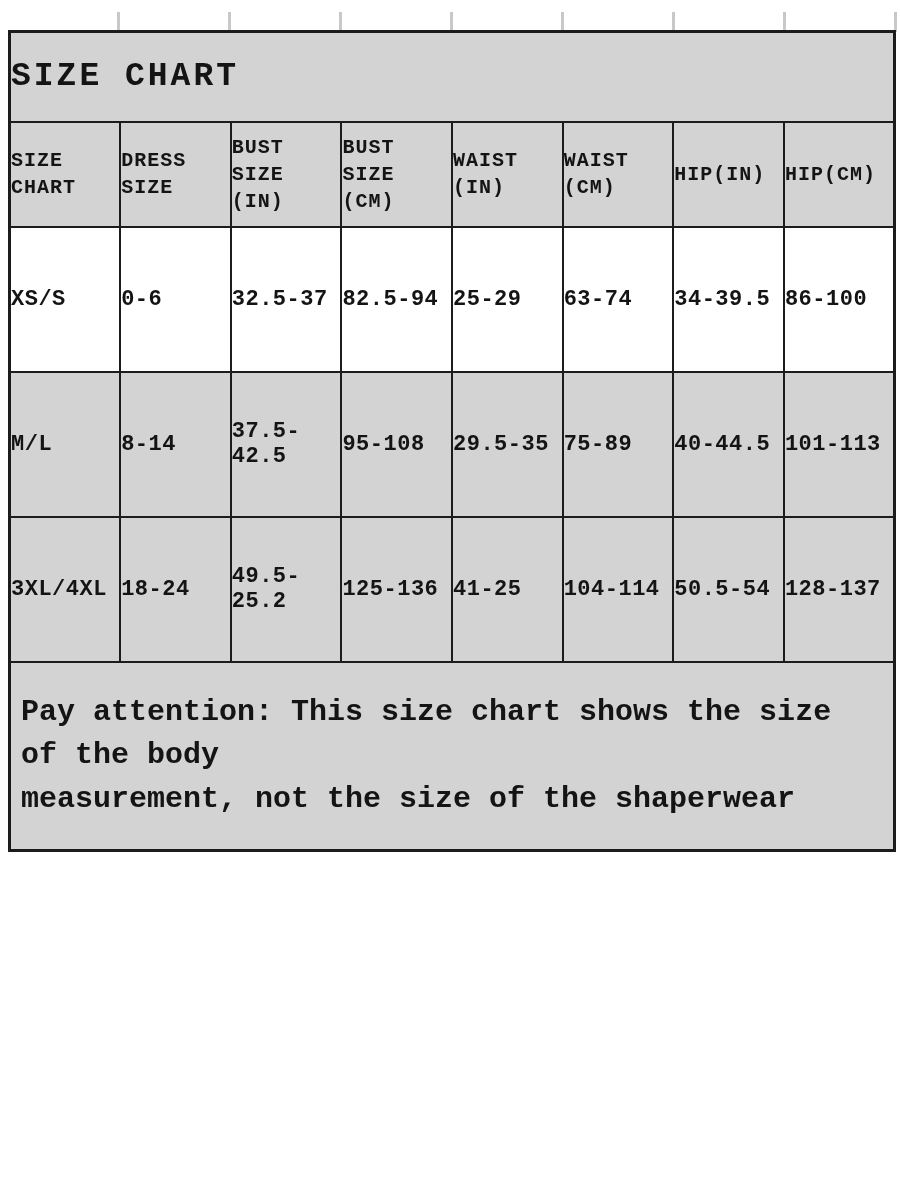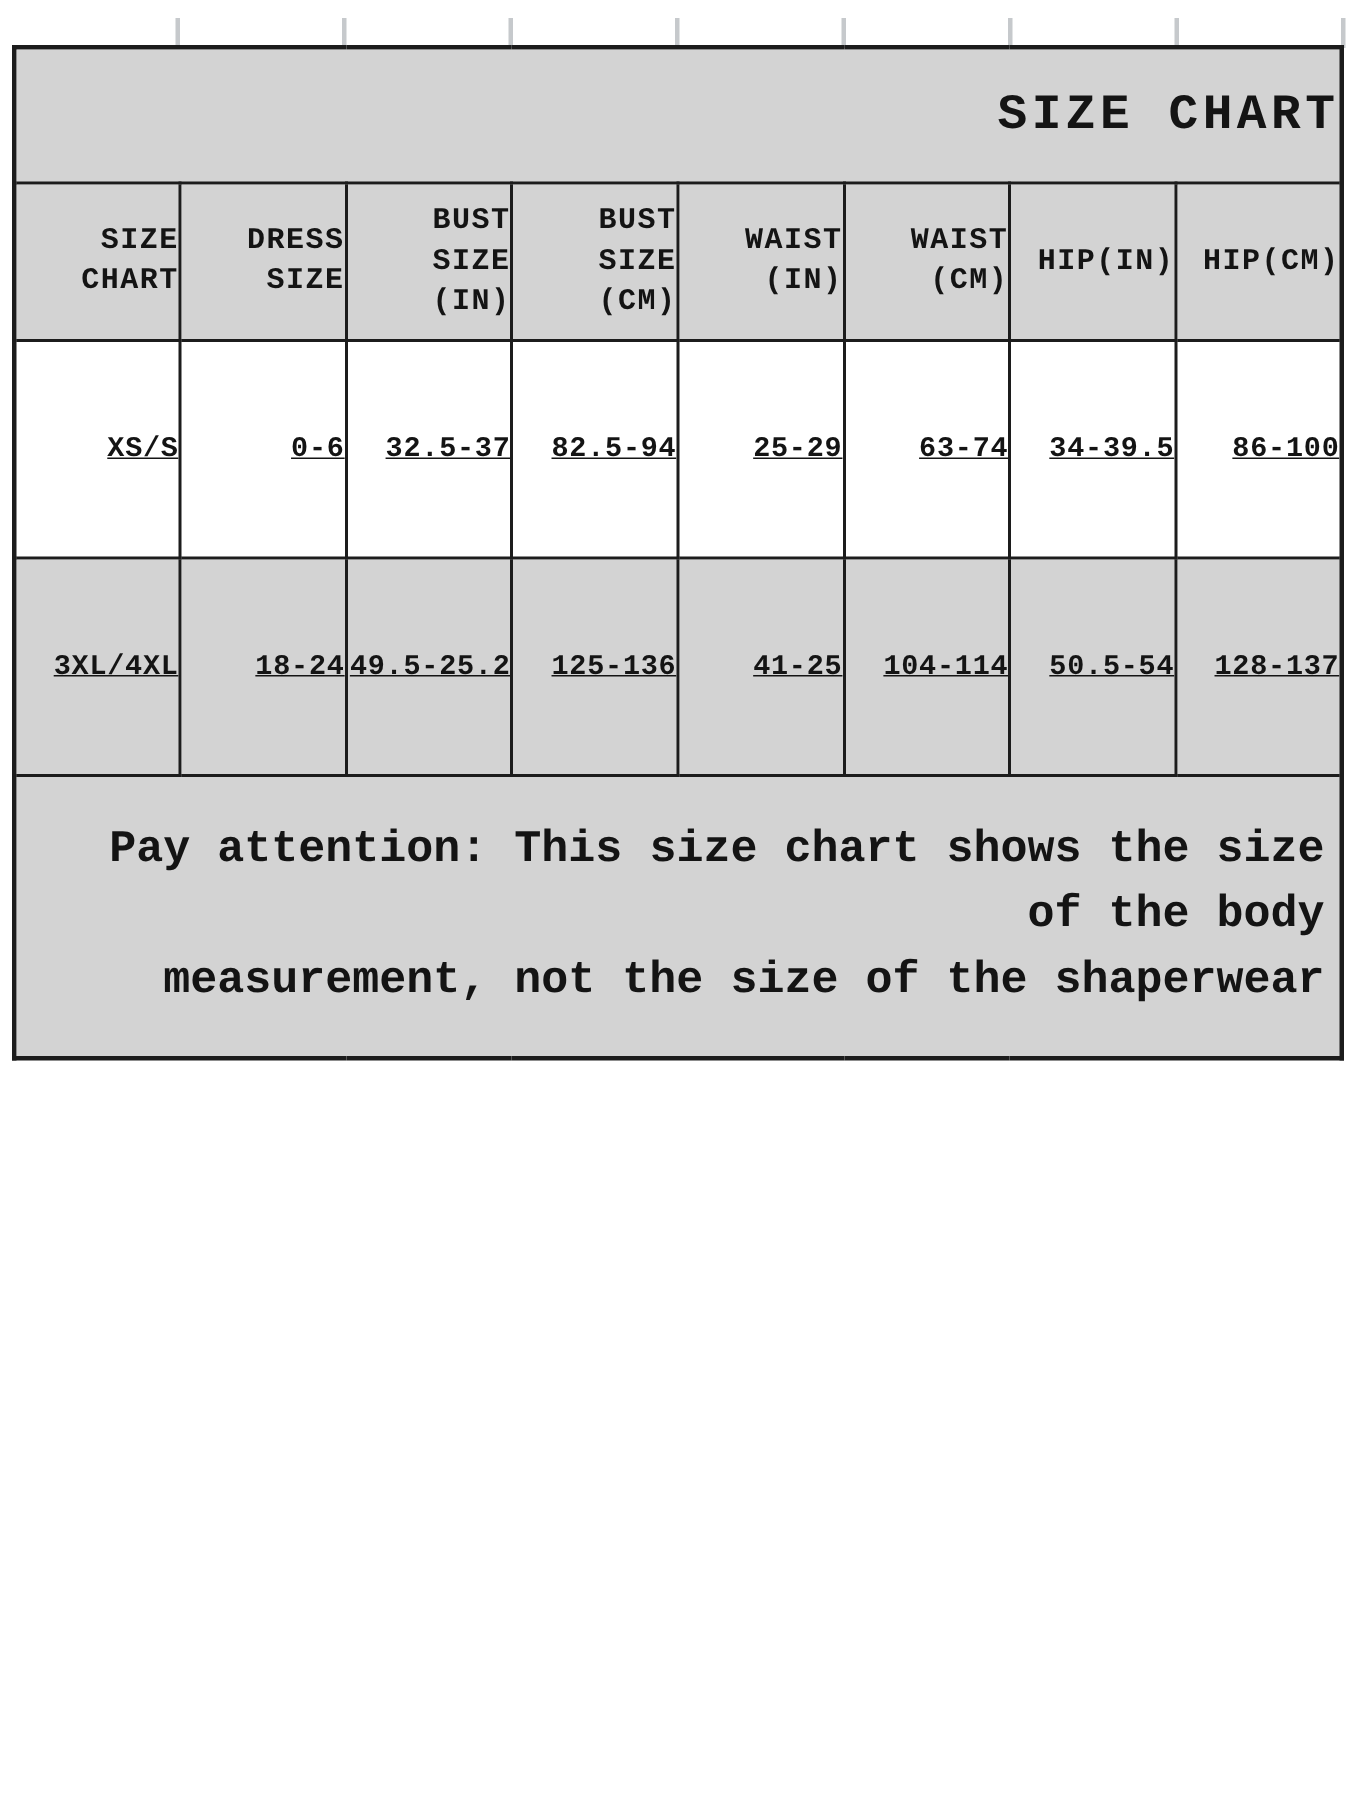--- a/index.html
+++ b/index.html
@@ -28,21 +28,21 @@
   table.size-table{
     position:absolute;
     left:8px;top:30px;
     width:888px;
     border-collapse:collapse;
     table-layout:fixed;
     border:3px solid var(--border);
   }
   .size-table th,.size-table td{
     border:2px solid var(--border);
-    text-align:right;
+    text-align:left;
     vertical-align:middle;
     font-weight:bold;
     color:var(--text);
     overflow:hidden;
   }
   tr.row-title{height:90px;}
   .title-cell{
     background:var(--gray);
     font-size:33px;
     letter-spacing:3px;
@@ -50,21 +50,21 @@
   tr.row-header{height:105px;}
   .hcell{
     background:var(--gray);
     font-size:20px;
     line-height:1.35;
     white-space:pre-line;
     letter-spacing:1px;
   }
   tbody tr{height:145px;background:var(--white);}
   tbody tr.striped{background:var(--gray);}
-  tbody td{font-size:19px;letter-spacing:0.5px;text-decoration:underline;}
+  tbody td{font-size:22px;letter-spacing:0.5px;}
   tr.row-note{height:189px;}
   .note-cell{
     background:var(--gray);
     font-size:30px;
     line-height:1.45;
     white-space:pre-line;
     padding:0 10px;
   }
 </style>
 </head>
@@ -112,20 +112,30 @@
           <td>XS/S</td>
           <td>0-6</td>
           <td>32.5-37</td>
           <td>82.5-94</td>
           <td>25-29</td>
           <td>63-74</td>
           <td>34-39.5</td>
           <td>86-100</td>
         </tr>
         <tr class="striped">
+          <td>M/L</td>
+          <td>8-14</td>
+          <td>37.5-42.5</td>
+          <td>95-108</td>
+          <td>29.5-35</td>
+          <td>75-89</td>
+          <td>40-44.5</td>
+          <td>101-113</td>
+        </tr>
+        <tr class="striped">
           <td>3XL/4XL</td>
           <td>18-24</td>
           <td>49.5-25.2</td>
           <td>125-136</td>
           <td>41-25</td>
           <td>104-114</td>
           <td>50.5-54</td>
           <td>128-137</td>
         </tr>
       </tbody>

